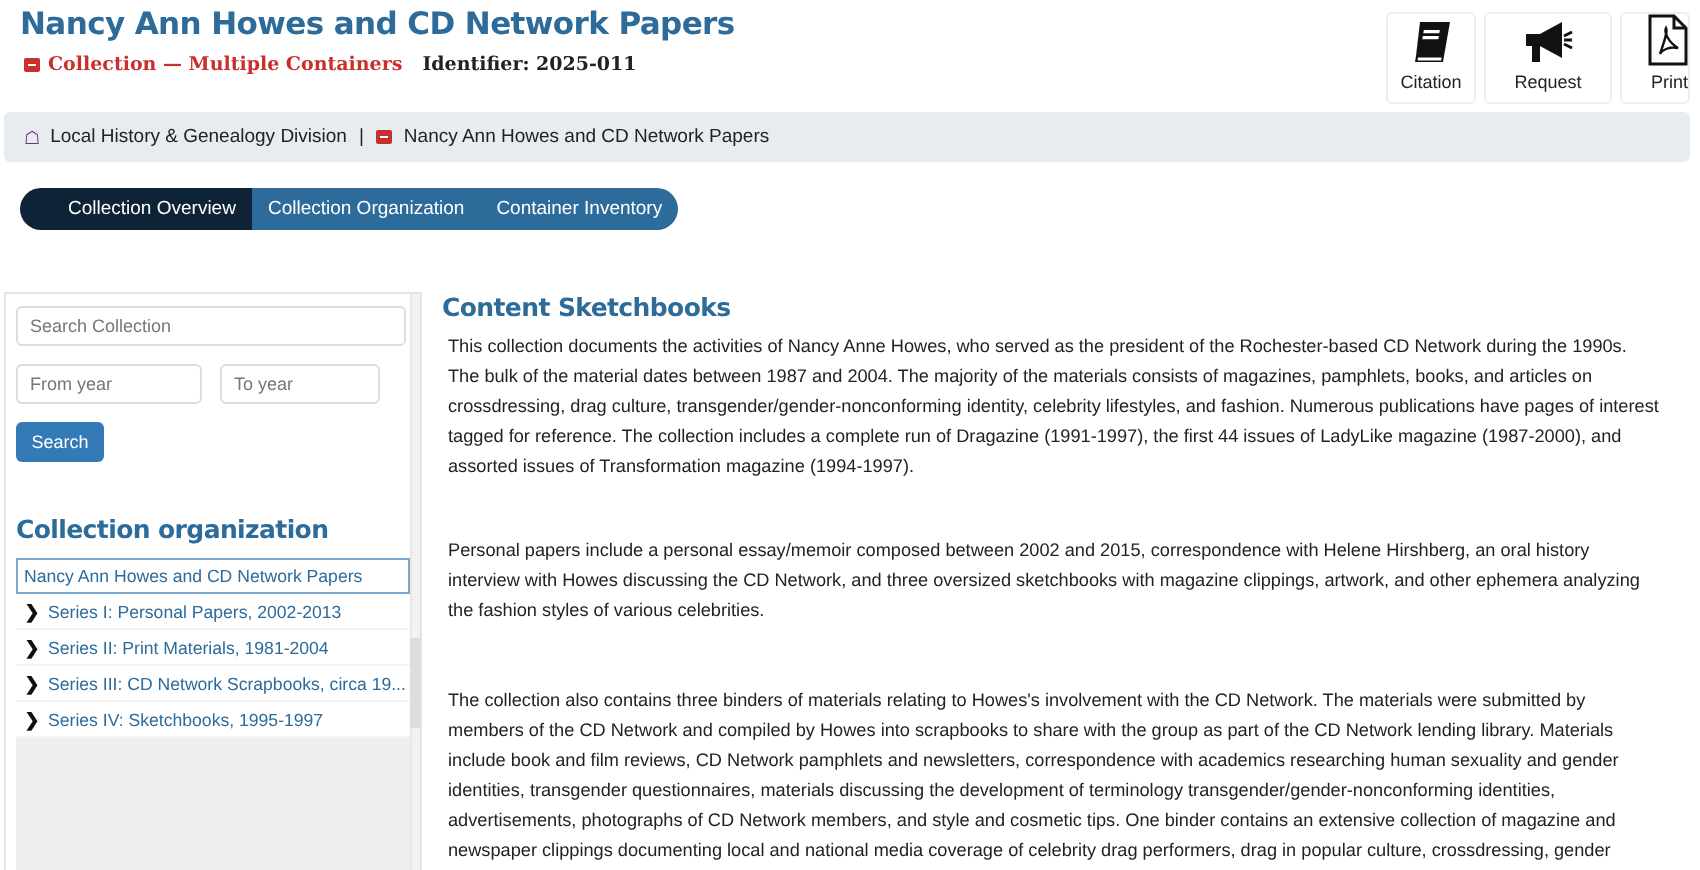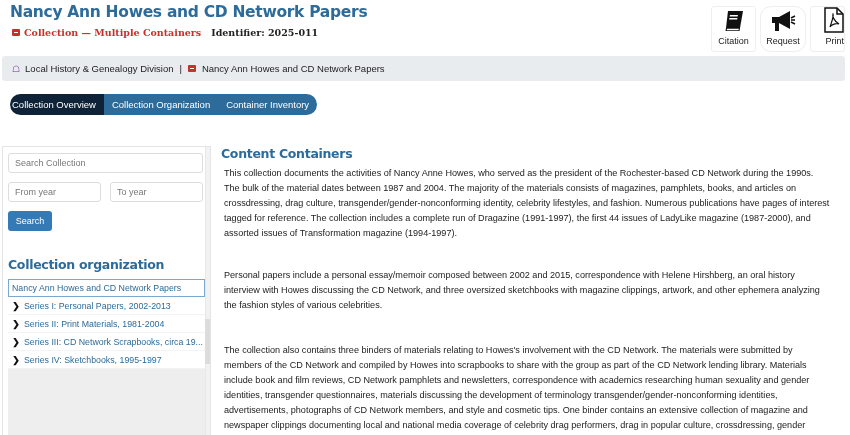--- a/index.html
+++ b/index.html
@@ -18,51 +18,51 @@
     .subline .ident { color: #222; margin-left: 10px; }
 
     .actions { position: absolute; right: 5px; top: 6px; display: flex; gap: 4px; }
     .action-btn {
       background: #fff; border: 1px solid #eee; border-radius: 3px;
       height: 46px; display: flex; flex-direction: column; align-items: center; justify-content: flex-end;
       padding-bottom: 5px; font-size: 9px; color: #222;
     }
     .action-btn svg { margin-bottom: 3px; }
     .action-btn.citation { width: 45px; margin-left: 22px; }
-    .action-btn.request { width: 46px; border-radius: 11px; }
+    .action-btn.request { width: 64px; }
     .action-btn.print { width: 35px; align-items: flex-end; }
 
     .breadcrumb {
       position: absolute; left: 2px; top: 56px; width: 843px; height: 25px;
       background: #e9ecef; border-radius: 3px;
       display: flex; align-items: center; padding-left: 10px; font-size: 9.5px; color: #222;
     }
     .breadcrumb .home-icon { color: #6b2d8c; font-size: 9px; margin-right: 5px; }
     .breadcrumb .sep { margin: 0 6px; }
     .breadcrumb .box-icon { width: 8px; height: 7px; background: #c9302c; margin-right: 6px; position: relative; border-radius: 1px; }
     .breadcrumb .box-icon::after { content: ""; position: absolute; left: 2px; top: 3px; width: 4px; height: 1px; background: #fff; }
 
     .tabs { position: absolute; left: 10px; top: 94px; height: 21px; display: flex; border-radius: 11px; overflow: hidden; }
     .tab { height: 21px; display: flex; align-items: center; font-size: 9.5px; color: #fff; padding: 0 8px; background: #2c6b9a; }
-    .tab.active { background: #0e2338; padding-left: 2px; }
+    .tab.active { background: #0e2338; padding-left: 24px; }
 
     .sidebar {
       position: absolute; left: 2px; top: 146px; width: 209px; height: 289px;
       border: 1px solid #e4e4e4; border-bottom: none; background: #fff;
     }
     .scroll-track { position: absolute; right: 0; top: 0; width: 5px; height: 100%; background: #f2f2f2; border-left: 1px solid #e8e8e8; }
     .scroll-thumb { position: absolute; right: 0; top: 172px; width: 5px; height: 45px; background: #dcdcdc; }
     .input {
       position: absolute; height: 20px; border: 1px solid #ddd; border-radius: 3px;
       font-size: 9px; color: #777; padding-left: 6px; display: flex; align-items: center; background: #fff;
       font-family: "Liberation Sans", sans-serif;
     }
     .search-input { left: 5px; top: 6px; width: 195px; }
     .from-input { left: 5px; top: 35px; width: 93px; }
-    .to-input { left: 107px; top: 35px; width: 93px; }
+    .to-input { left: 107px; top: 35px; width: 80px; }
     .search-btn {
       position: absolute; left: 5px; top: 64px; width: 44px; height: 20px; background: #337ab7; color: #fff;
       border-radius: 3px; font-size: 9px; display: flex; align-items: center; justify-content: center;
     }
     .org-heading {
       position: absolute; left: 5px; top: 110px; font-family: "DejaVu Sans", sans-serif; font-weight: bold;
       font-size: 12.5px; color: #2c6b9a; letter-spacing: -0.3px;
     }
     .tree { position: absolute; left: 5px; top: 132px; width: 197px; height: 157px; background: #eeeeee; }
     .tree-root {
@@ -165,18 +165,18 @@
       <span class="label">Series IV: Sketchbooks, 1995-1997</span>
     </div>
   </div>
 
   <div class="scroll-track">
     <div class="scroll-thumb"></div>
   </div>
 </div>
 
 <div class="content">
-  <h2>Content Containers</h2>
+  <h2>Content Sketchbooks</h2>
   <p class="para p1">This collection documents the activities of Nancy Anne Howes, who served as the president of the Rochester-based CD Network during the 1990s. The bulk of the material dates between 1987 and 2004. The majority of the materials consists of magazines, pamphlets, books, and articles on crossdressing, drag culture, transgender/gender-nonconforming identity, celebrity lifestyles, and fashion. Numerous publications have pages of interest tagged for reference. The collection includes a complete run of Dragazine (1991-1997), the first 44 issues of LadyLike magazine (1987-2000), and assorted issues of Transformation magazine (1994-1997).</p>
   <p class="para p2">Personal papers include a personal essay/memoir composed between 2002 and 2015, correspondence with Helene Hirshberg, an oral history interview with Howes discussing the CD Network, and three oversized sketchbooks with magazine clippings, artwork, and other ephemera analyzing the fashion styles of various celebrities.</p>
   <p class="para">The collection also contains three binders of materials relating to Howes's involvement with the CD Network. The materials were submitted by members of the CD Network and compiled by Howes into scrapbooks to share with the group as part of the CD Network lending library. Materials include book and film reviews, CD Network pamphlets and newsletters, correspondence with academics researching human sexuality and gender identities, transgender questionnaires, materials discussing the development of terminology transgender/gender-nonconforming identities, advertisements, photographs of CD Network members, and style and cosmetic tips. One binder contains an extensive collection of magazine and newspaper clippings documenting local and national media coverage of celebrity drag performers, drag in popular culture, crossdressing, gender expression, transgender identity, and related topics. Howes discusses the contents of the binders, her sketchbooks, and how the internet changed the crossdressing community in her 2017 interview.</p>
 
 </div>
 
 </body></html>

